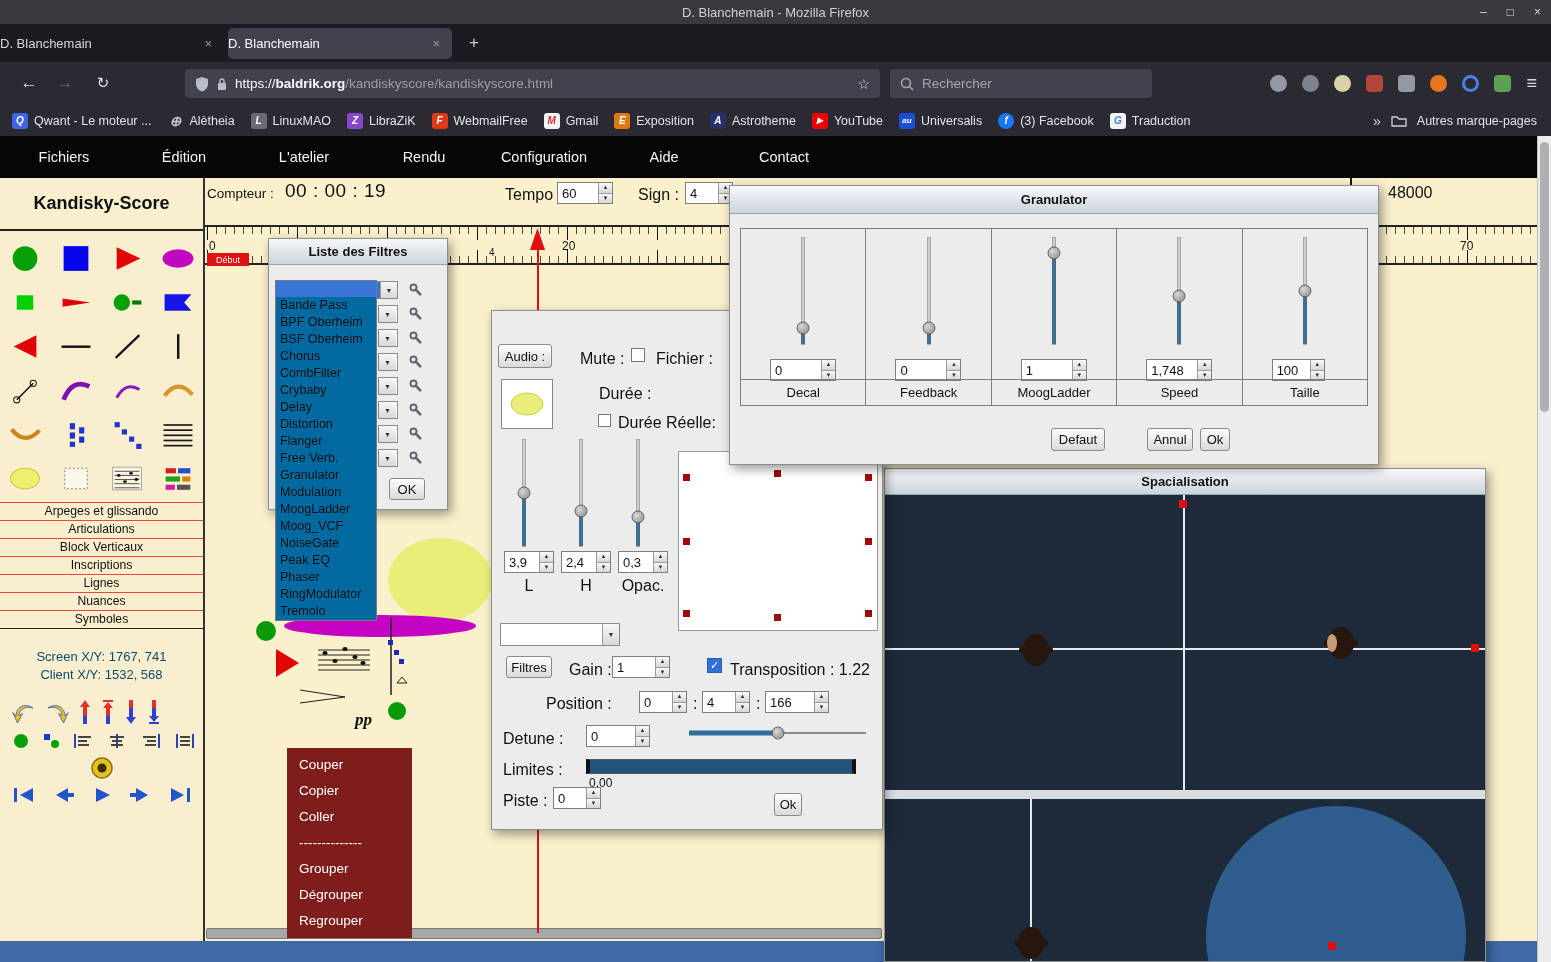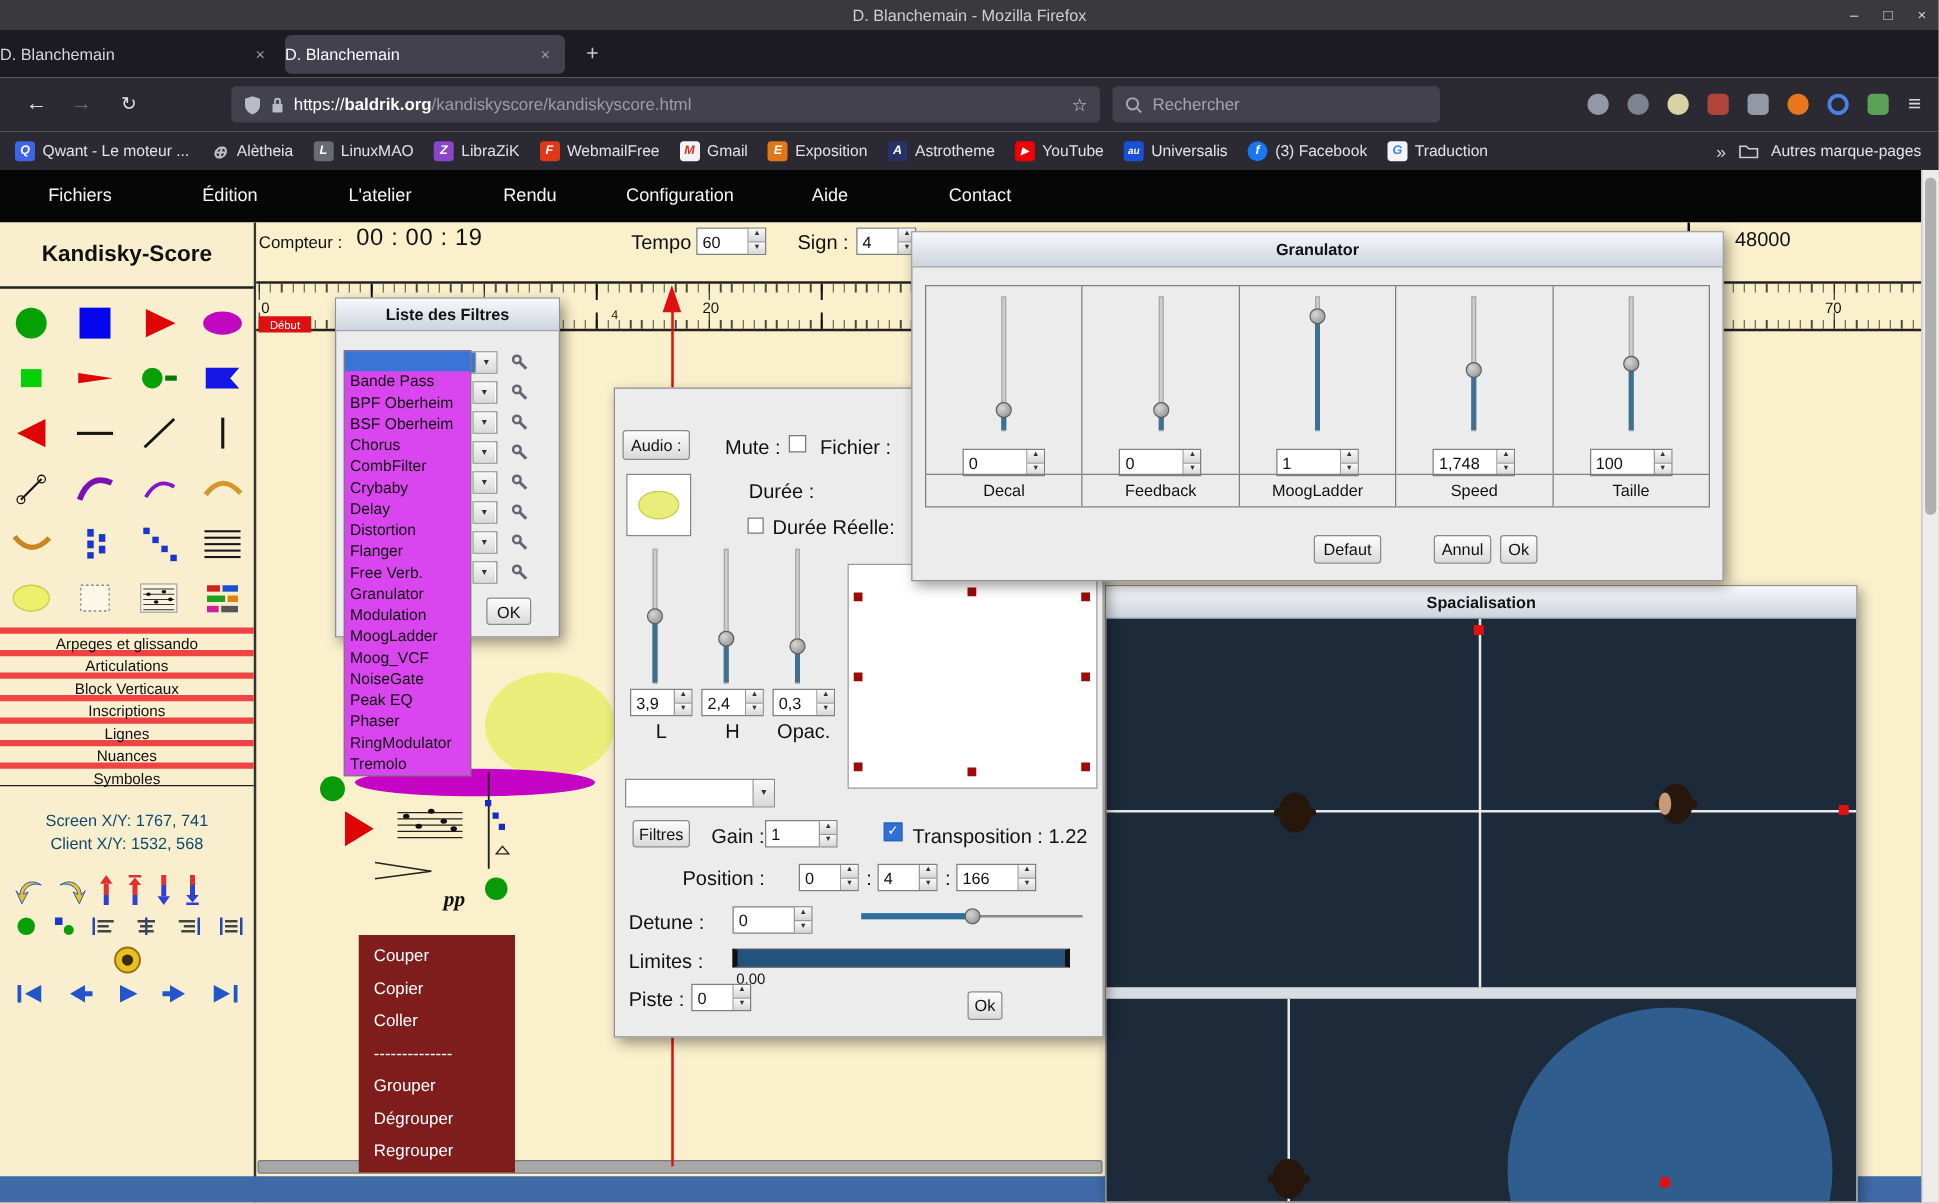--- a/index.html
+++ b/index.html
@@ -24,21 +24,21 @@
 .bm{display:flex;align-items:center;white-space:nowrap}
 .fav{display:inline-flex;width:16px;height:16px;border-radius:3px;align-items:center;justify-content:center;font-size:10px;font-weight:bold;margin-right:6px;flex:none}
 #bm-right{margin-left:auto;display:flex;align-items:center;gap:10px}
 
 #appmenubar{position:absolute;left:0;top:136px;width:1537px;height:42px;background:#060606;display:flex;padding-left:4px}
 .menu-item{width:120px;height:100%;display:flex;align-items:center;justify-content:center;color:#f5f5f5;font-size:14.5px}
 #sidebar{position:absolute;left:0;top:178px;width:205px;height:784px;background:#f9efcf;border-right:2px solid #333}
 #sidebar-title{height:53px;display:flex;align-items:center;justify-content:center;font-size:18px;font-weight:bold;color:#111;border-bottom:2px solid #222}
 #shape-grid{position:absolute;top:58px;left:0;width:100%;height:264px;display:grid;grid-template-rows:repeat(6,1fr);grid-template-columns:repeat(4,1fr);place-items:center}
 #side-sections{position:absolute;top:324px;left:0;width:100%;border-bottom:1px solid #222}
-.side-sec{height:18px;border-top:5px solid #ef4444;font-size:12.2px;text-align:center;line-height:17px;color:#111}
+.side-sec{height:18px;border-top:1px solid #ef4444;font-size:12.2px;text-align:center;line-height:17px;color:#111}
 #coords{position:absolute;top:470px;width:100%;text-align:center;font-size:13px;color:#0c4a6e;line-height:18px}
 .icon-row{position:absolute;left:0;width:100%;display:flex;align-items:center}
 
 #topstrip{position:absolute;left:205px;top:178px;width:1332px;height:47px;background:#faf0cc}
 .lbl{position:absolute;font-size:16px;color:#111;white-space:nowrap}
 #ruler{position:absolute;left:205px;top:225px;width:1332px;height:40px;background:#faf0cc;border-top:2px solid #222;border-bottom:2px solid #222}
 .ticks{position:absolute;left:0;right:0;background-image:repeating-linear-gradient(90deg,#4a4a42 0 1px,transparent 1px 9px)}
 .ticks-major{position:absolute;left:0;right:0;background-image:repeating-linear-gradient(90deg,#111 0 1px,transparent 1px 90px)}
 .rlabel{position:absolute;font-size:12px;color:#111}
 #debut-badge{position:absolute;left:2px;top:26px;width:42px;height:13px;background:#dd1111;color:#fff;font-size:9px;display:flex;align-items:center;justify-content:center}
@@ -68,21 +68,21 @@
 .combo .cv{flex:1;font-size:12px;padding:1px 3px}
 .combo .ca{width:17px;background:linear-gradient(#f8f8f8,#d8d8d8);border-left:1px solid #9a9a9a;font-size:7px;display:flex;align-items:center;justify-content:center;color:#333}
 .gran-panel{position:absolute;left:10px;top:42px;width:628px;height:178px;border:1px solid #7f7f7f;display:flex}
 .gran-col{position:relative;flex:1;border-right:1px solid #7f7f7f}
 .gran-col:last-child{border-right:none}
 .gran-label{position:absolute;left:0;bottom:0;width:100%;height:26px;border-top:1px solid #7f7f7f;text-align:center;font-size:13px;color:#111;padding-top:5px}
 .redsq{position:absolute;width:8px;height:8px;background:#e01010}
 .handle7{position:absolute;width:7px;height:7px;background:#9d0a0a}
 #ctxmenu{position:absolute;left:287px;top:748px;width:125px;background:#7f1d1d;padding:4px 0;z-index:40}
 .ctx-item{height:26px;line-height:26px;padding-left:12px;color:#fff;font-size:13.5px;white-space:nowrap}
-#filter-list{position:absolute;left:275px;top:280px;width:102px;background:#d946ef;border:1px solid #7a7a7a;z-index:21}
+#filter-list{position:absolute;left:275px;top:280px;width:102px;background:#0369a1;border:1px solid #7a7a7a;z-index:21}
 #filter-list .sel0{height:16px;background:#3875d7}
 .fl-item{height:17px;font-size:12.5px;padding:1px 0 0 4px;color:#111;white-space:nowrap}
 .hslider{position:absolute}
 .hslider .htrack{position:absolute;top:50%;left:0;right:0;height:2px;background:#8a8a8a;transform:translateY(-50%)}
 .hslider .hfill{position:absolute;top:50%;left:0;height:5px;background:#2f6f9f;transform:translateY(-50%)}
 .hslider .knob{position:absolute;top:50%;transform:translate(-50%,-50%);width:13px;height:13px;border-radius:50%;background:radial-gradient(circle at 35% 35%,#d6d6d6,#8a8a8a);border:1px solid #5f5f5f}
 .spc-panel{position:absolute;left:0;width:100%;background:#1c2a3a;overflow:hidden}
 .wline-v{position:absolute;width:2px;background:#e9e9e9;top:0;bottom:0}
 .wline-h{position:absolute;height:2px;background:#e9e9e9;left:0;right:0}
 </style>
@@ -852,21 +852,21 @@
             </span>
           </div>
         <div class="gran-label">Speed</div>
       </div>
       <div class="gran-col">
         <div class="vslider" style="left:50%;margin-left:-7px;top:8px;height:108px">
           <div class="track"></div>
             <div class="fill" style="top:50%"></div>
             <div class="knob" style="top:50%"></div>
         </div>
-        <div class="spin" style="left:29px;top:130px;width:66px">
+        <div class="spin" style="left:29px;top:130px;width:53px">
             <span class="v">100</span>
             <span class="b">
               <span>▲</span>
               <span>▼</span>
             </span>
           </div>
         <div class="gran-label">Taille</div>
       </div>
     </div>
     <div class="btn" style="left:321px;top:242px;width:54px;height:23px">Defaut</div>

